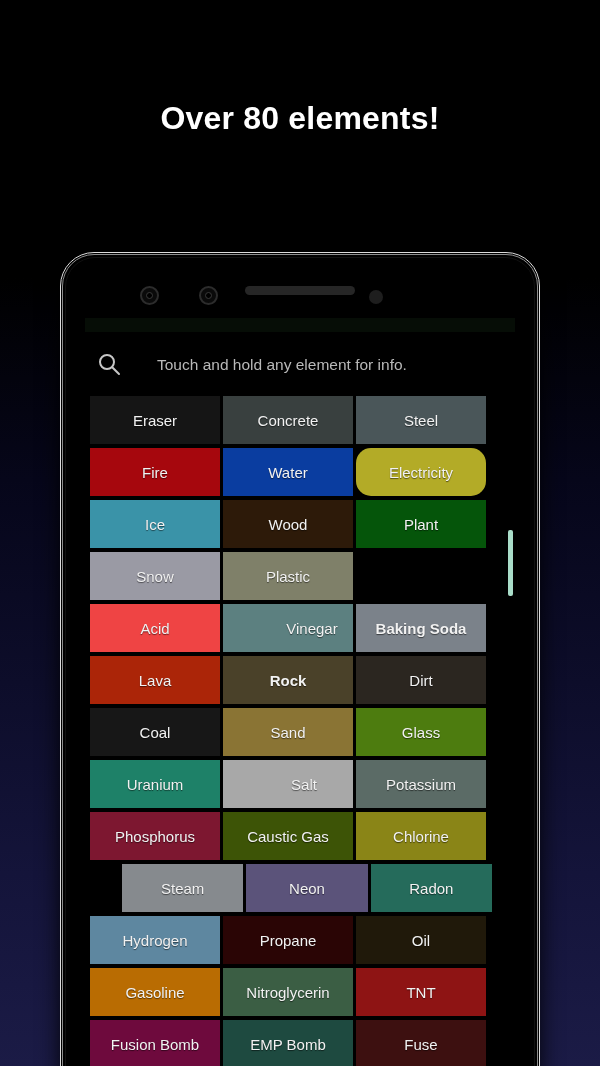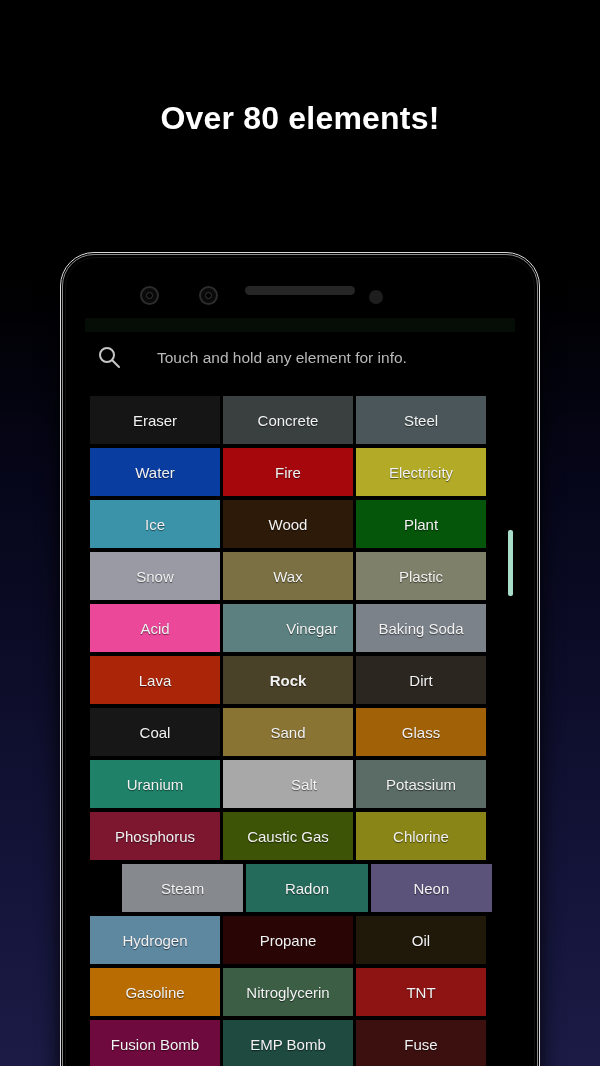--- a/index.html
+++ b/index.html
@@ -71,21 +71,21 @@
   
   #screen{
     position:absolute;left:25px;top:66px;width:430px;height:764px;
     background:#000000;overflow:hidden;
   }
   #statusbar{
     position:absolute;left:0;top:0;width:430px;height:14px;
     background:#060d06;
   }
   #searchbar{
-    position:absolute;left:0;top:13px;width:430px;height:52px;
+    position:absolute;left:0;top:20px;width:430px;height:52px;
   }
   #search-icon{
     position:absolute;left:10px;top:12px;width:28px;height:28px;
   }
   #search-placeholder{
     position:absolute;left:72px;top:18px;
     color:#b9b9b9;font-size:15.5px;font-family:"Liberation Sans",sans-serif;
     white-space:nowrap;
   }
 
@@ -142,63 +142,62 @@
       <div id="search-placeholder">Touch and hold any element for info.</div>
     </div>
 
     <div id="grid">
         <div class="grid-row">
           <div class="cell" style="background: rgb(21, 21, 21);">Eraser</div>
           <div class="cell" style="background: rgb(57, 64, 63);">Concrete</div>
           <div class="cell" style="background: rgb(74, 86, 89);">Steel</div>
         </div>
         <div class="grid-row">
+          <div class="cell" style="background: rgb(166, 7, 13);">Fire</div>
           <div class="cell" style="background: rgb(10, 61, 160);">Water</div>
-          <div class="cell" style="background: rgb(166, 7, 13);">Fire</div>
-          <div class="cell" style="background: rgb(179, 171, 39);">Electricity</div>
+          <div class="cell" style="background: rgb(179, 171, 39); border-radius: 15px;">Electricity</div>
         </div>
         <div class="grid-row">
           <div class="cell" style="background: rgb(58, 147, 168);">Ice</div>
           <div class="cell" style="background: rgb(45, 26, 9);">Wood</div>
           <div class="cell" style="background: rgb(5, 85, 10);">Plant</div>
         </div>
         <div class="grid-row">
           <div class="cell" style="background: rgb(154, 154, 164);">Snow</div>
-          <div class="cell" style="background: rgb(122, 112, 68);">Wax</div>
           <div class="cell" style="background: rgb(127, 128, 105);">Plastic</div>
         </div>
         <div class="grid-row">
-          <div class="cell" style="background: #ec4899;">Acid</div>
+          <div class="cell" style="background: #ef4444;">Acid</div>
           <div class="cell" style="background: rgb(92, 128, 128); padding-left: 48px;">Vinegar</div>
-          <div class="cell" style="background: rgb(123, 130, 138);">Baking Soda</div>
+          <div class="cell" style="background: rgb(123, 130, 138); font-weight: bold;">Baking Soda</div>
         </div>
         <div class="grid-row">
           <div class="cell" style="background: rgb(171, 37, 8);">Lava</div>
           <div class="cell" style="background: rgb(74, 65, 41); font-weight: bold;">Rock</div>
           <div class="cell" style="background: rgb(43, 38, 32);">Dirt</div>
         </div>
         <div class="grid-row">
           <div class="cell" style="background: rgb(23, 23, 23);">Coal</div>
           <div class="cell" style="background: rgb(138, 116, 52);">Sand</div>
-          <div class="cell" style="background: #a16207;">Glass</div>
+          <div class="cell" style="background: #4d7c0f;">Glass</div>
         </div>
         <div class="grid-row">
           <div class="cell" style="background: rgb(30, 129, 104);">Uranium</div>
           <div class="cell" style="background: rgb(168, 168, 168); padding-left: 32px;">Salt</div>
           <div class="cell" style="background: rgb(91, 107, 102);">Potassium</div>
         </div>
         <div class="grid-row">
           <div class="cell" style="background: rgb(125, 23, 48);">Phosphorus</div>
           <div class="cell" style="background: rgb(61, 84, 6);">Caustic Gas</div>
           <div class="cell" style="background: rgb(138, 133, 23);">Chlorine</div>
         </div>
         <div class="grid-row">
           <div class="cell" style="background: rgb(134, 138, 142); margin-left: 32px;">Steam</div>
+          <div class="cell" style="background: rgb(91, 83, 122);">Neon</div>
           <div class="cell" style="background: rgb(37, 107, 91);">Radon</div>
-          <div class="cell" style="background: rgb(91, 83, 122);">Neon</div>
         </div>
         <div class="grid-row">
           <div class="cell" style="background: rgb(94, 135, 160);">Hydrogen</div>
           <div class="cell" style="background: rgb(42, 5, 5);">Propane</div>
           <div class="cell" style="background: rgb(32, 25, 10);">Oil</div>
         </div>
         <div class="grid-row">
           <div class="cell" style="background: rgb(185, 108, 2);">Gasoline</div>
           <div class="cell" style="background: rgb(59, 94, 68);">Nitroglycerin</div>
           <div class="cell" style="background: rgb(142, 20, 20);">TNT</div>

